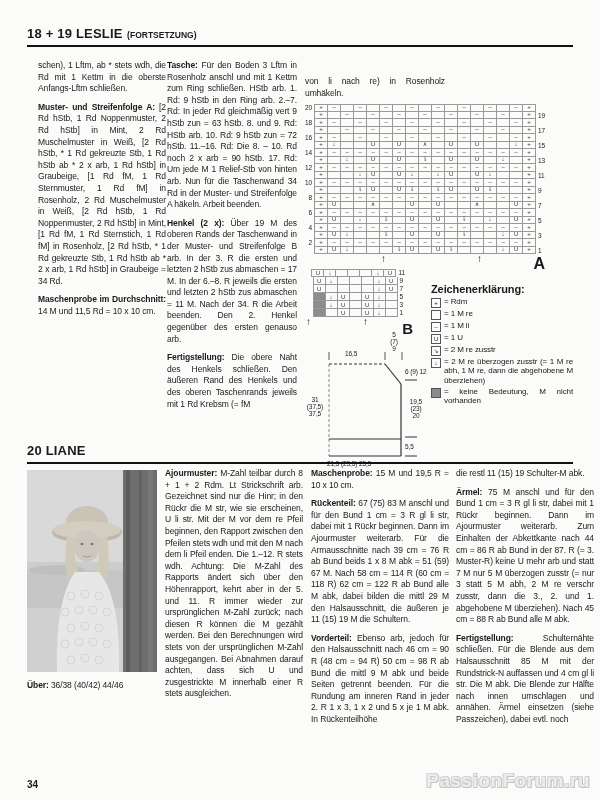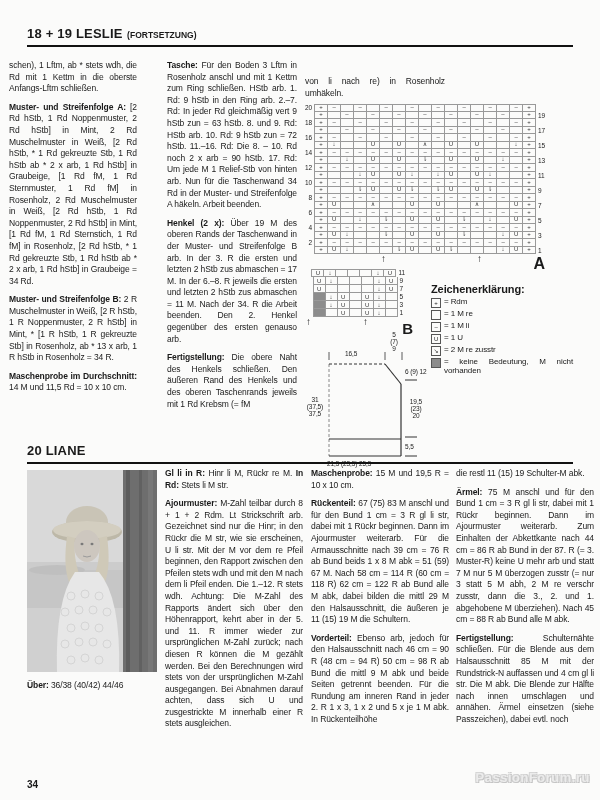--- a/index.html
+++ b/index.html
@@ -39,38 +39,37 @@
   .sym.fill{background:#8c8c8c;border-color:#555;}
   .litem .ltext{padding-left:3px;}
   
   .schematic{position:relative;width:130px;height:132px;font-size:6.5px;}
   .sm{position:absolute;line-height:7px;}
   .sm i{font-style:normal;display:block;text-align:center;}
   
   .photo{position:absolute;left:27px;top:470px;width:130px;height:202px;background:#d8d8d8;overflow:hidden;}
   
   .pagenum{position:absolute;left:27px;top:779px;font-size:10px;font-weight:bold;}
-  .watermark{position:absolute;right:10px;top:770px;font-size:13px;font-weight:bold;
+  .watermark{position:absolute;right:10px;top:770px;font-size:19px;font-weight:bold;
              color:#ececec;letter-spacing:.5px;
              text-shadow:1px 1px 0 #c4c4c4,-1px -1px 0 #d6d6d6,1px -1px 0 #cdcdcd,-1px 1px 0 #cdcdcd;}
 </style>
 </head>
 <body>
 
 <div class="page">
 
   <header class="rule-head" style="top:24px;">
     <span class="h-big">18 + 19 LESLIE</span>
     <span class="h-small">(FORTSETZUNG)</span>
   </header>
 
-  <div class="lcol" style="left:9px;top:60px;width:128px;height:380px;">
+  <div class="lcol" style="left:38px;top:60px;width:128px;height:380px;">
     <p><span>schen), 1 Lftm, ab * stets wdh, die Rd mit 1 Kettm in die oberste Anfangs-Lftm schließen.</span></p>
     <p><b>Muster- und Streifenfolge A:</b> <span>[2 Rd hStb, 1 Rd Noppenmuster, 2 Rd hStb] in Mint, 2 Rd Muschelmuster in Weiß, [2 Rd hStb, * 1 Rd gekreuzte Stb, 1 Rd hStb ab * 2 x arb, 1 Rd hStb] in Graubeige, [1 Rd fM, 1 Rd Sternmuster, 1 Rd fM] in Rosenholz, 2 Rd Muschelmuster in Weiß, [2 Rd hStb, 1 Rd Noppenmuster, 2 Rd hStb] in Mint, [1 Rd fM, 1 Rd Sternstich, 1 Rd fM] in Rosenholz, [2 Rd hStb, * 1 Rd gekreuzte Stb, 1 Rd hStb ab * 2 x arb, 1 Rd hStb] in Graubeige = 34 Rd.</span></p>
-    <p><b>Muster- und Streifenfolge B:</b> <span>2 R Muschelmuster in Weiß, [2 R hStb, 1 R Noppenmuster, 2 R hStb] in Mint, * [1 R hStb, 1 R gekreuzte Stb] in Rosenholz, ab * 13 x arb, 1 R hStb in Rosenholz = 34 R.</span></p>
     <p><b>Maschenprobe im Durchschnitt:</b> <span>14 M und 11,5 Rd = 10 x 10 cm.</span></p>
   </div>
 
   <div class="lcol" style="left:167px;top:60px;width:130px;height:380px;">
     <p><b>Tasche:</b> <span>Für den Boden 3 Lftm in Rosenholz anschl und mit 1 Kettm zum Ring schließen. HStb arb. 1. Rd: 9 hStb in den Ring arb. 2.–7. Rd: In jeder Rd gleichmäßig vert 9 hStb zun = 63 hStb. 8. und 9. Rd: HStb arb. 10. Rd: 9 hStb zun = 72 hStb. 11.–16. Rd: Die 8. – 10. Rd noch 2 x arb = 90 hStb. 17. Rd: Um jede M 1 Relief-Stb von hinten arb. Nun für die Taschenwand 34 Rd in der Muster- und Streifenfolge A häkeln. Arbeit beenden.</span></p>
     <p><b>Henkel (2 x):</b> <span>Über 19 M des oberen Rands der Taschenwand in der Muster- und Streifenfolge B arb. In der 3. R die ersten und letzten 2 hStb zus abmaschen = 17 M. In der 6.–8. R jeweils die ersten und letzten 2 hStb zus abmaschen = 11 M. Nach der 34. R die Arbeit beenden. Den 2. Henkel gegenüber des ersten genauso arb.</span></p>
     <p><b>Fertigstellung:</b> <span>Die obere Naht des Henkels schließen. Den äußeren Rand des Henkels und des oberen Taschenrands jeweils mit 1 Rd Krebsm (= fM</span></p>
   </div>
 
   <div class="lcol" style="left:305px;top:76px;width:268px;height:382px;overflow:visible;">
@@ -688,20 +687,24 @@
               <span class="sym">–</span>
               <span class="ltext">= 1 M li</span>
             </div>
             <div class="litem">
               <span class="sym">U</span>
               <span class="ltext">= 1 U</span>
             </div>
             <div class="litem">
               <span class="sym">↘</span>
               <span class="ltext">= 2 M re zusstr</span>
+            </div>
+            <div class="litem">
+              <span class="sym">↓</span>
+              <span class="ltext">= 2 M re überzogen zusstr (= 1 M re abh, 1 M re, dann die abgehobene M überziehen)</span>
             </div>
             <div class="litem">
               <span class="sym fill"></span>
               <span class="ltext">= keine Bedeutung, M nicht vorhanden</span>
             </div>
           </div>
       </div>
     </div>
   </div>
 
@@ -750,21 +753,20 @@
           <circle cx="72" cy="190" r="4"></circle>
       </g>
     </svg>
   </div>
 
   <div class="lcol" style="left:27px;top:680px;width:133px;height:100px;">
     <p style="margin-bottom:8px;"><b>Über:</b> <span>36/38 (40/42) 44/46</span></p>
   </div>
 
   <div class="lcol" style="left:165px;top:468px;width:138px;height:322px;">
-    <p><b>Gl li in R:</b> <span>Hinr li M, Rückr re M.</span> <b>In Rd:</b> <span>Stets li M str.</span></p>
     <p><b>Ajourmuster:</b> <span>M-Zahl teilbar durch 8 + 1 + 2 Rdm. Lt Strickschrift arb. Gezeichnet sind nur die Hinr; in den Rückr die M str, wie sie erscheinen, U li str. Mit der M vor dem re Pfeil beginnen, den Rapport zwischen den Pfeilen stets wdh und mit den M nach dem li Pfeil enden. Die 1.–12. R stets wdh. Achtung: Die M-Zahl des Rapports ändert sich über den Höhenrapport, kehrt aber in der 5. und 11. R immer wieder zur ursprünglichen M-Zahl zurück; nach diesen R können die M gezählt werden. Bei den Berechnungen wird stets von der ursprünglichen M-Zahl ausgegangen. Bei Abnahmen darauf achten, dass sich U und zusgestrickte M innerhalb einer R stets ausgleichen.</span></p>
   </div>
 
   <div class="lcol" style="left:311px;top:468px;width:138px;height:322px;">
     <p><b>Maschenprobe:</b> <span>15 M und 19,5 R = 10 x 10 cm.</span></p>
     <p><b>Rückenteil:</b> <span>67 (75) 83 M anschl und für den Bund 1 cm = 3 R gl li str, dabei mit 1 Rückr beginnen. Dann im Ajourmuster weiterarb. Für die Armausschnitte nach 39 cm = 76 R ab Bund beids 1 x 8 M abk = 51 (59) 67 M. Nach 58 cm = 114 R (60 cm = 118 R) 62 cm = 122 R ab Bund alle M abk, dabei bilden die mittl 29 M den Halsausschnitt, die äußeren je 11 (15) 19 M die Schultern.</span></p>
     <p><b>Vorderteil:</b> <span>Ebenso arb, jedoch für den Halsausschnitt nach 46 cm = 90 R (48 cm = 94 R) 50 cm = 98 R ab Bund die mittl 9 M abk und beide Seiten getrennt beenden. Für die Rundung am inneren Rand in jeder 2. R 1 x 3, 1 x 2 und 5 x je 1 M abk. In Rückenteilhöhe</span></p>
   </div>
 
   <div class="lcol" style="left:456px;top:468px;width:138px;height:322px;">

